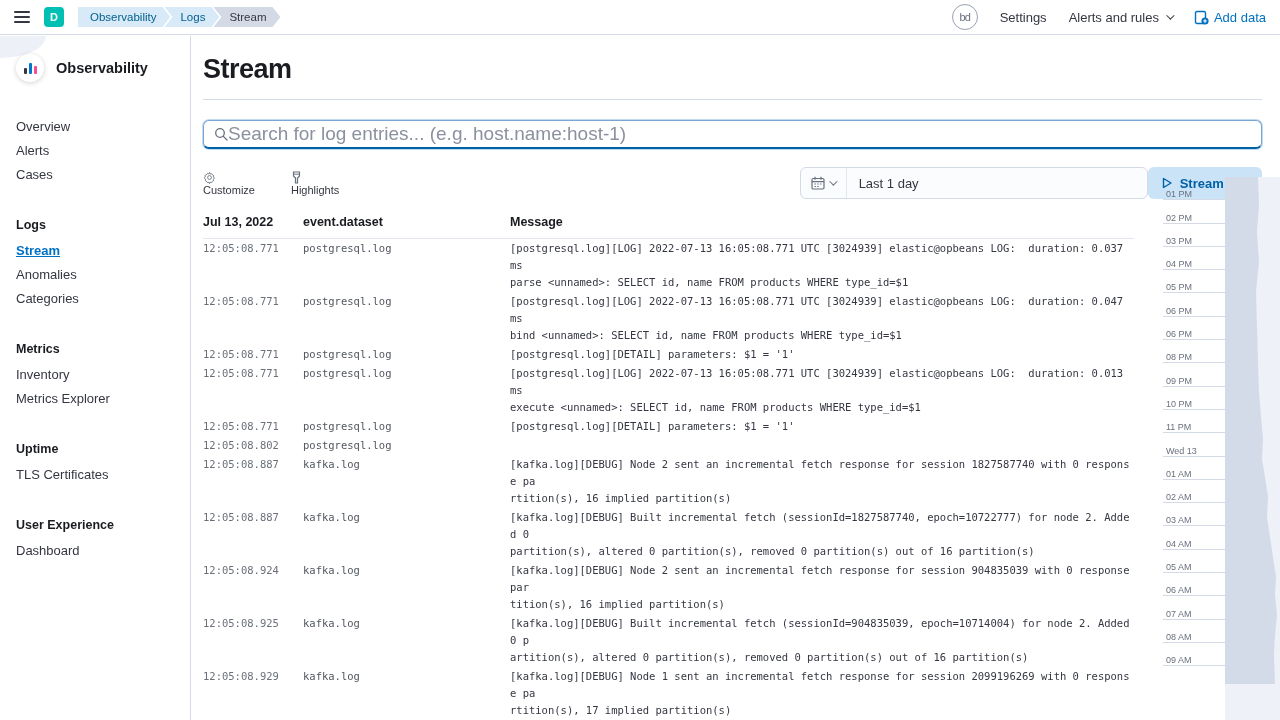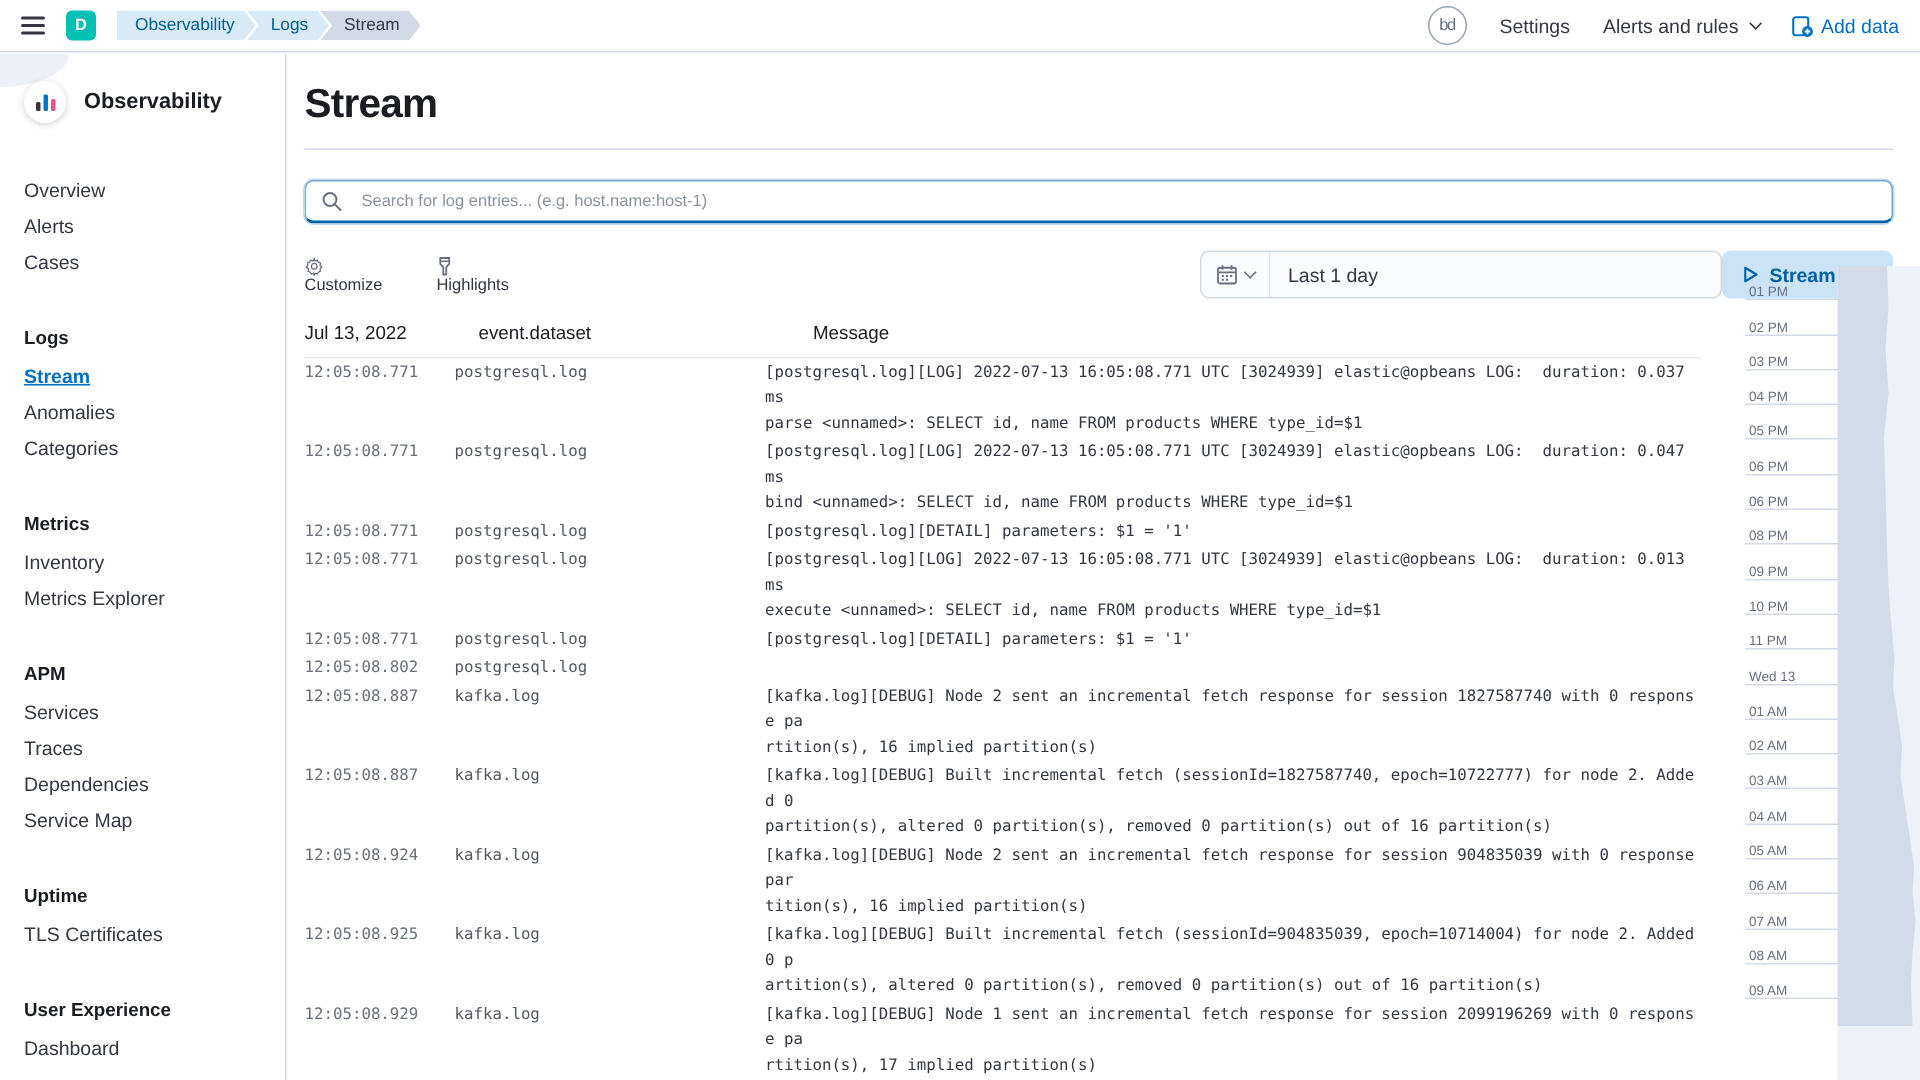--- a/index.html
+++ b/index.html
@@ -48,42 +48,42 @@
   .nav-item.active { color:#0071c2; font-weight:bold; text-decoration:underline; }
 
   
   .main { position:fixed; top:36px; left:191px; right:0; bottom:0; background:#fff; padding:14px 18px 0 12px; }
   .page-title { font-size:27px; font-weight:bold; color:#1a1c21; letter-spacing:-0.5px; margin:4px 0 14px; }
   .title-rule { border:none; border-top:1px solid #d3dae6; margin:0 0 20px; }
 
   .searchbar { height:29px; border-radius:6px; background:#fff; display:flex; align-items:center;
     padding:0 10px; border:1px solid #7ba6d2; border-bottom:2px solid #0061a6;
     box-shadow:0 0 0 1px rgba(0,113,194,0.25); }
-  .searchbar input { border:none; outline:none; flex:1; font-size:11px; margin-left:13px; color:#343741;
+  .searchbar input { border:none; outline:none; flex:1; font-size:19px; margin-left:0; color:#343741;
     font-family:"Liberation Sans", sans-serif; background:transparent; }
   .searchbar input::placeholder { color:#8b919e; }
 
   .toolbar { margin-top:18px; display:flex; align-items:center; }
   .tool-link { display:flex; font-size:11px; color:#343741; cursor:pointer; margin-right:36px;flex-direction:column; }
   .tool-link .ticon { margin-right:7px; color:#69707d; font-size:13px; line-height:1; display:flex; }
   .toolbar-spacer { flex:1; }
   .datepicker { width:348px; height:32px; border:1px solid #d3dae6; border-radius:6px; background:#fbfcfd;
     display:flex; align-items:center; overflow:hidden; margin-right:0; }
   .dp-quick { width:46px; height:100%; display:flex; align-items:center; justify-content:center; gap:4px;
     border-right:1px solid #e3e8f0; cursor:pointer; }
   .dp-quick .chev { border-color:#69707d; margin-left:0; }
   .dp-text { font-size:13px; color:#343741; padding-left:12px; cursor:pointer; }
   .stream-live { height:32px; padding:0 13px; background:#cbe3f6; color:#0061a6; font-weight:600;
     font-size:13px; border:none; border-radius:6px; display:flex; align-items:center; gap:7px; cursor:pointer;
     font-family:"Liberation Sans", sans-serif; }
 
   
   .log-area { position:relative; margin-top:16px; padding-right:128px; }
-  .log-head { display:flex; font-size:12.5px; font-weight:normal; color:#1a1c21; padding-bottom:9px;
-    border-bottom:1px solid #e4e8ee;gap:16px; }
+  .log-head { display:flex; font-size:12.5px; font-weight:bold; color:#1a1c21; padding-bottom:9px;
+    border-bottom:1px solid #e4e8ee; }
   .col-time { width:100px; flex:none; }
   .col-ds { width:207px; flex:none; }
   .col-msg { flex:1; min-width:0; }
   .log-rows { }
   .log-row { display:flex; padding:1px 0; cursor:pointer;
     font-family:"DejaVu Sans Mono", monospace; font-size:10.5px; line-height:17px; }
   .log-row .col-time { color:#6a7079; }
   .log-row .col-ds { color:#52575f; }
   .log-row .col-msg { color:#343741; white-space:pre-wrap; word-break:break-all; }
 
@@ -151,27 +151,20 @@
         <div class="nav-item active">Stream</div>
         <div class="nav-item">Anomalies</div>
         <div class="nav-item">Categories</div>
       </div>
       <div class="nav-section">
         <div class="nav-heading">Metrics</div>
         <div class="nav-item">Inventory</div>
         <div class="nav-item">Metrics Explorer</div>
       </div>
       <div class="nav-section">
-        <div class="nav-heading">APM</div>
-        <div class="nav-item">Services</div>
-        <div class="nav-item">Traces</div>
-        <div class="nav-item">Dependencies</div>
-        <div class="nav-item">Service Map</div>
-      </div>
-      <div class="nav-section">
         <div class="nav-heading">Uptime</div>
         <div class="nav-item">TLS Certificates</div>
       </div>
       <div class="nav-section">
         <div class="nav-heading">User Experience</div>
         <div class="nav-item">Dashboard</div>
       </div>
     </div>
 </div>
 

